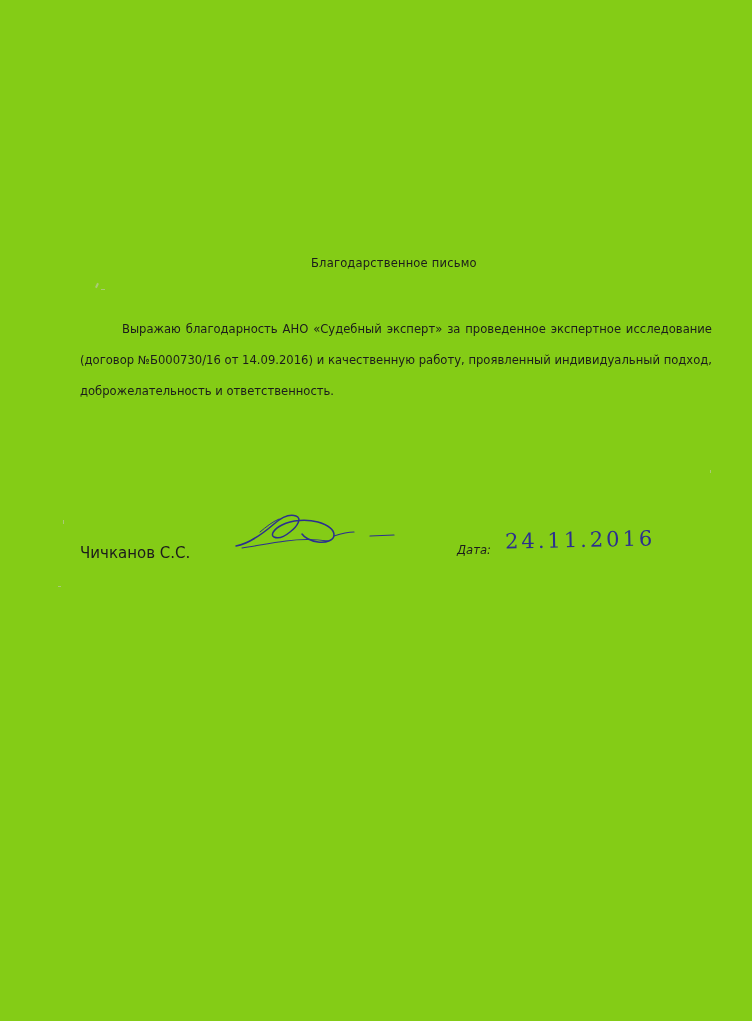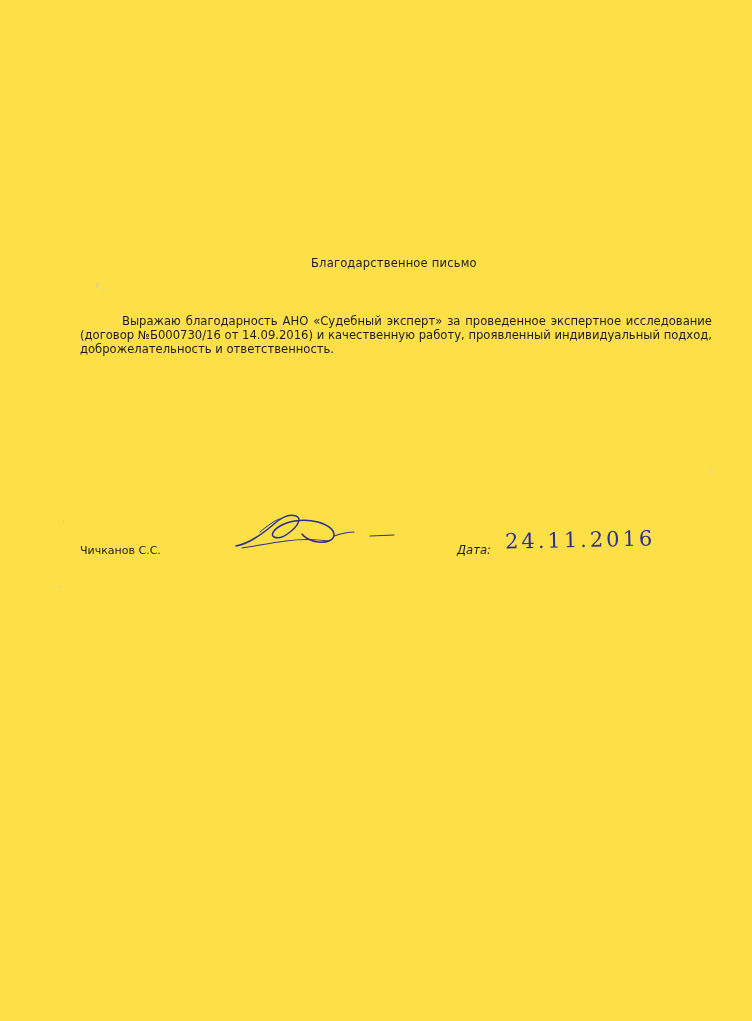--- a/index.html
+++ b/index.html
@@ -12,21 +12,21 @@
     height: 1021px;
     position: relative;
     font-family: "DejaVu Sans", sans-serif;
     color: #1a1a1a;
     overflow: hidden;
   }
 
   .page {
     position: absolute;
     inset: 0;
-    background: #fde047;
+    background: #84cc16;
   }
 
   
   .scan-speck {
     position: absolute;
     background: #c9c9c9;
     opacity: .55;
   }
 
   .doc-title {
@@ -37,21 +37,21 @@
     letter-spacing: .2px;
     color: #1c1c1c;
     white-space: nowrap;
   }
 
   .body-block {
     position: absolute;
     left: 80px;
     width: 632px;
     font-size: 11.6px;
-    line-height: 14px;
+    line-height: 31px;
     text-align: justify;
     text-justify: inter-word;
     color: #1c1c1c;
   }
   .body-block p {
     margin: 0 0 10px 0;
     text-indent: 42px;
     text-align: justify;
   }
   .body-block p:last-child { margin-bottom: 0; }
@@ -64,21 +64,21 @@
     position: absolute;
     left: 80px;
     top: 538px;
     width: 632px;
     height: 40px;
   }
   .signer-name {
     position: absolute;
     left: 0;
     top: 6px;
-    font-size: 11px;
+    font-size: 15px;
     color: #1c1c1c;
     white-space: nowrap;
   }
 
   .signature-mark {
     position: absolute;
     left: 150px;
     top: -28px;
     width: 180px;
     height: 48px;

